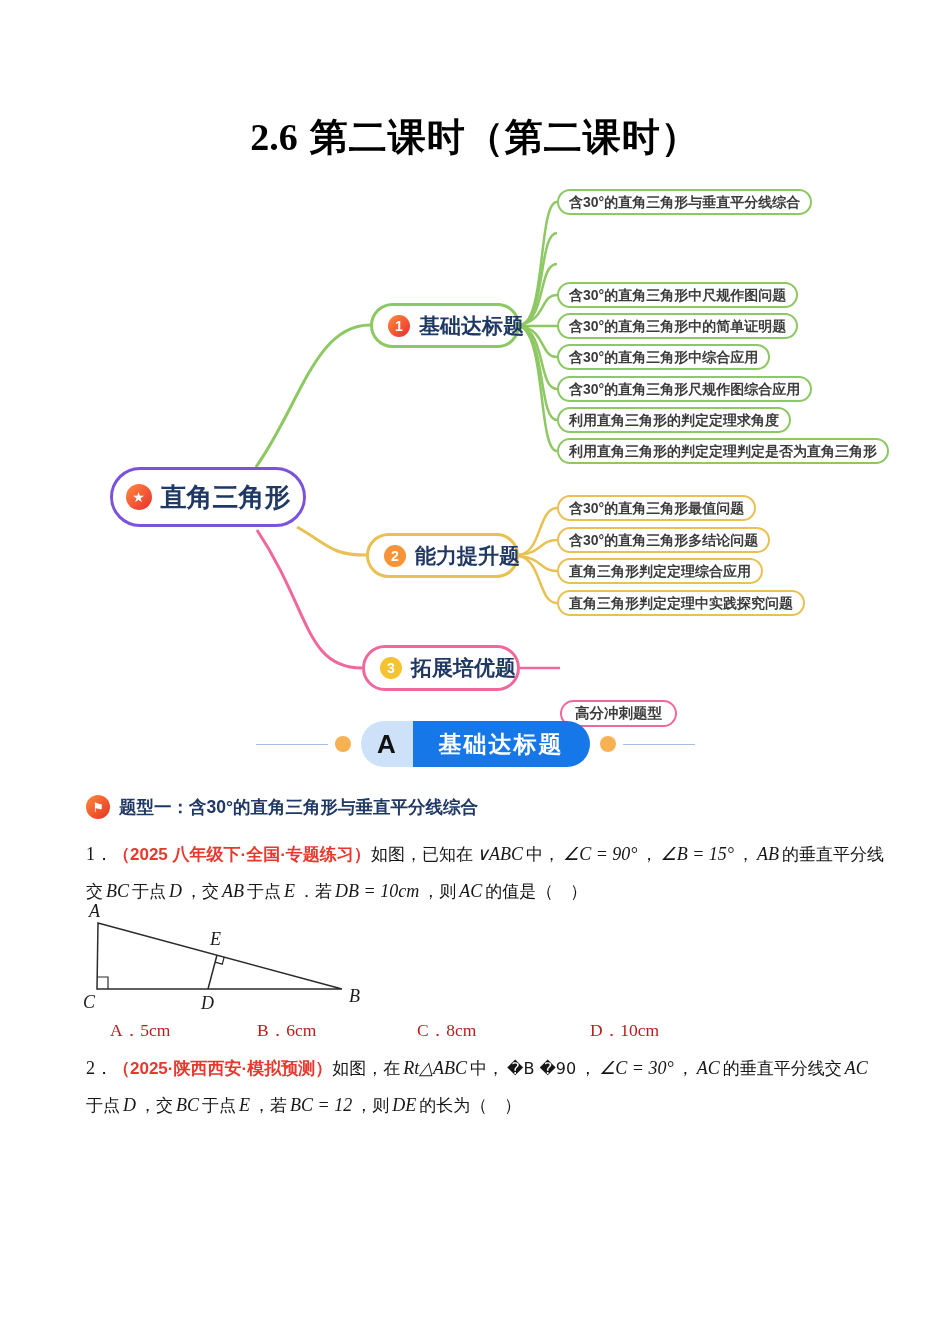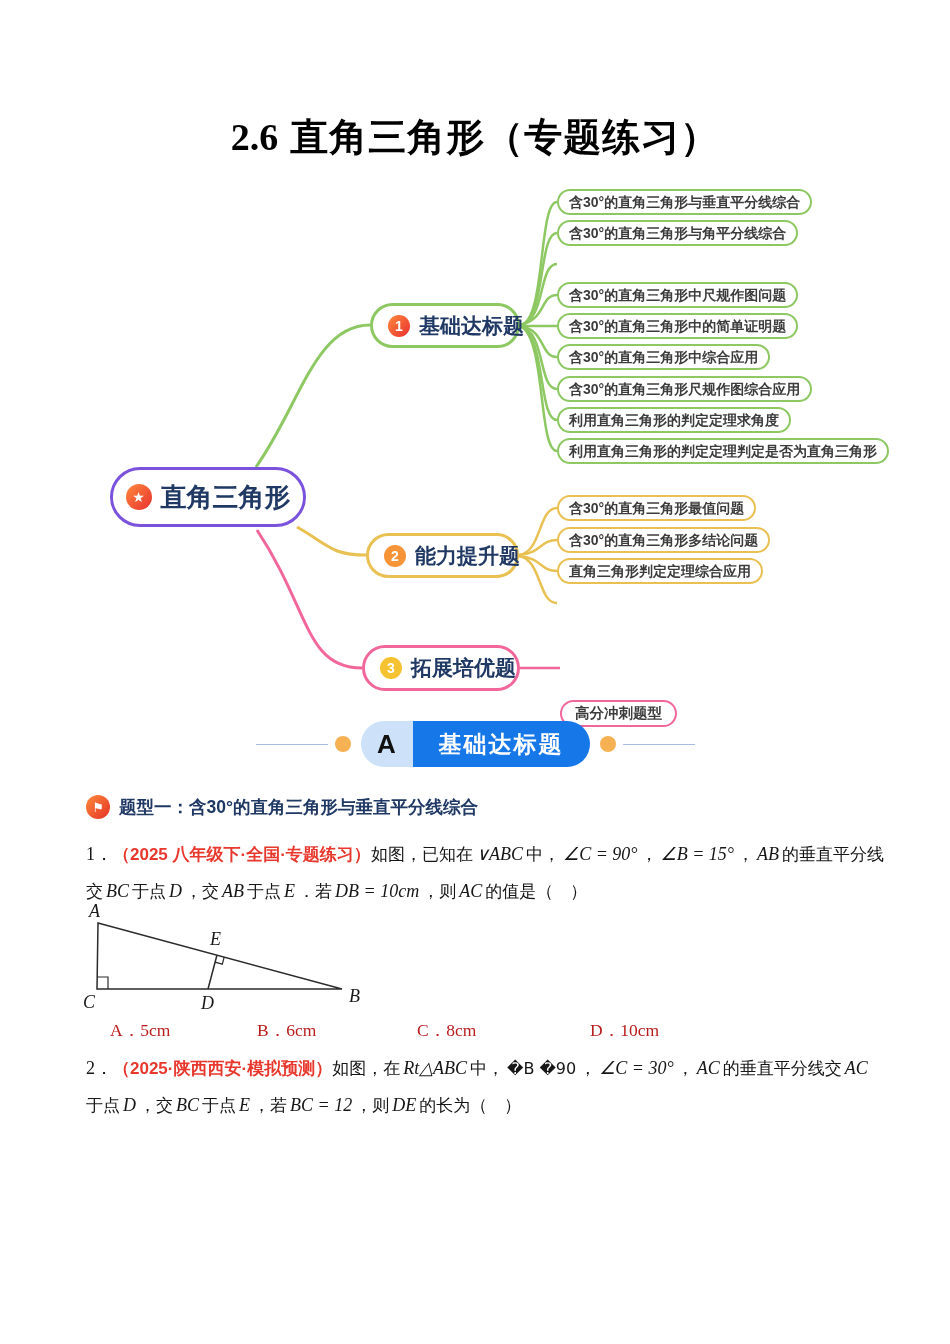--- a/index.html
+++ b/index.html
@@ -73,21 +73,21 @@
   .opt-a { left:24px; } .opt-b { left:171px; } .opt-c { left:331px; } .opt-d { left:504px; }
 
   
   .fig { position:absolute; left:75px; top:901px; width:300px; height:118px; }
   .fig text { font-family:"Liberation Serif", serif; font-style:italic; font-size:18px; fill:#1a1a1a; }
 </style>
 </head>
 <body>
 
 <div class="title">
-  <span class="num">2.6</span><span>直角三角形（专题练习）</span>
+  <span class="num">2.6</span><span>第二课时（第二课时）</span>
 </div>
 
 <div class="mindmap">
   <svg class="mm-svg" viewBox="0 0 950 540">
 
     <path d="M256 287 C300 225 315 145 370 145" fill="none" stroke="#8DC863" stroke-width="3"></path>
     <path d="M297 347 C330 366 332 375 366 375" fill="none" stroke="#E9C052" stroke-width="3"></path>
     <path d="M257 350 C310 430 305 488 362 488" fill="none" stroke="#F2679B" stroke-width="3"></path>
 
     <path d="M520 145 C546 143 538 22 557 22" fill="none" stroke="#8DC863" stroke-width="2.5"></path>
@@ -120,31 +120,31 @@
   <div class="node branch branch-2">
     <span class="badge-num badge-2">2</span>
     <span class="label">能力提升题</span>
   </div>
   <div class="node branch branch-3">
     <span class="badge-num badge-3">3</span>
     <span class="label">拓展培优题</span>
   </div>
 
   <div class="leaf g" style="top:9px">含30°的直角三角形与垂直平分线综合</div>
-  <div class="leaf g" style="top:40px">含30°的直角三角形与角平分线综合</div>
   <div class="leaf g" style="top:102px">含30°的直角三角形中尺规作图问题</div>
   <div class="leaf g" style="top:133px">含30°的直角三角形中的简单证明题</div>
   <div class="leaf g" style="top:164px">含30°的直角三角形中综合应用</div>
   <div class="leaf g" style="top:196px">含30°的直角三角形尺规作图综合应用</div>
   <div class="leaf g" style="top:258px">利用直角三角形的判定定理判定是否为直角三角形</div>
   <div class="leaf g" style="top:227px">利用直角三角形的判定定理求角度</div>
 
   <div class="leaf y" style="top:315px">含30°的直角三角形最值问题</div>
   <div class="leaf y" style="top:347px">含30°的直角三角形多结论问题</div>
   <div class="leaf y" style="top:378px">直角三角形判定定理综合应用</div>
+  <div class="leaf y" style="top:410px">直角三角形判定定理中实践探究问题</div>
 
   <div class="leaf p" style="top:472px">高分冲刺题型</div>
 </div>
 
 <div class="banner">
   <span class="hline"></span>
   <span class="dot"></span>
   <span class="pill">
     <span class="letter">A</span>
     <span class="text">基础达标题</span>

